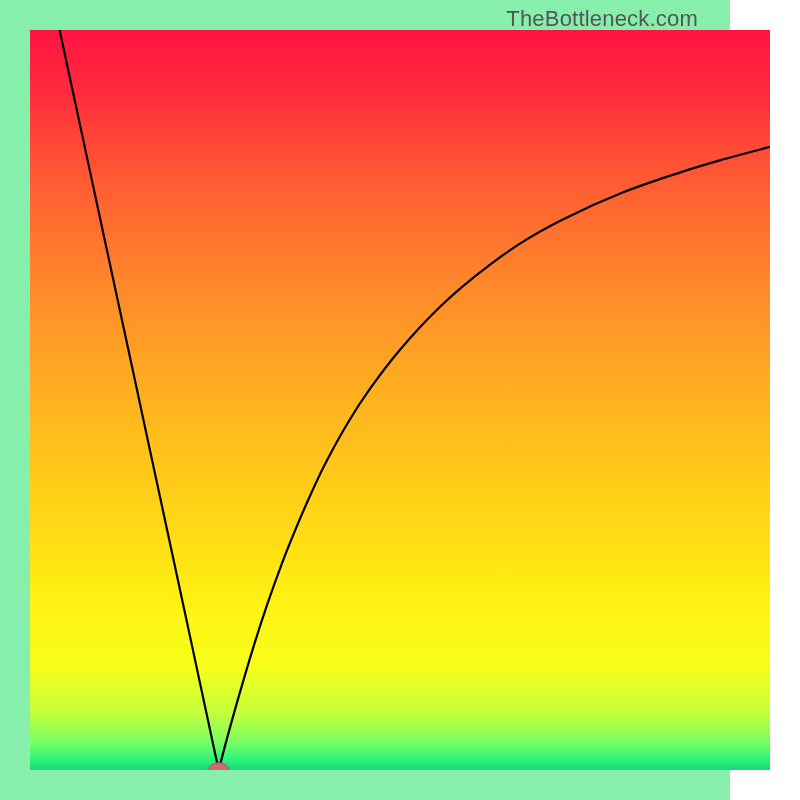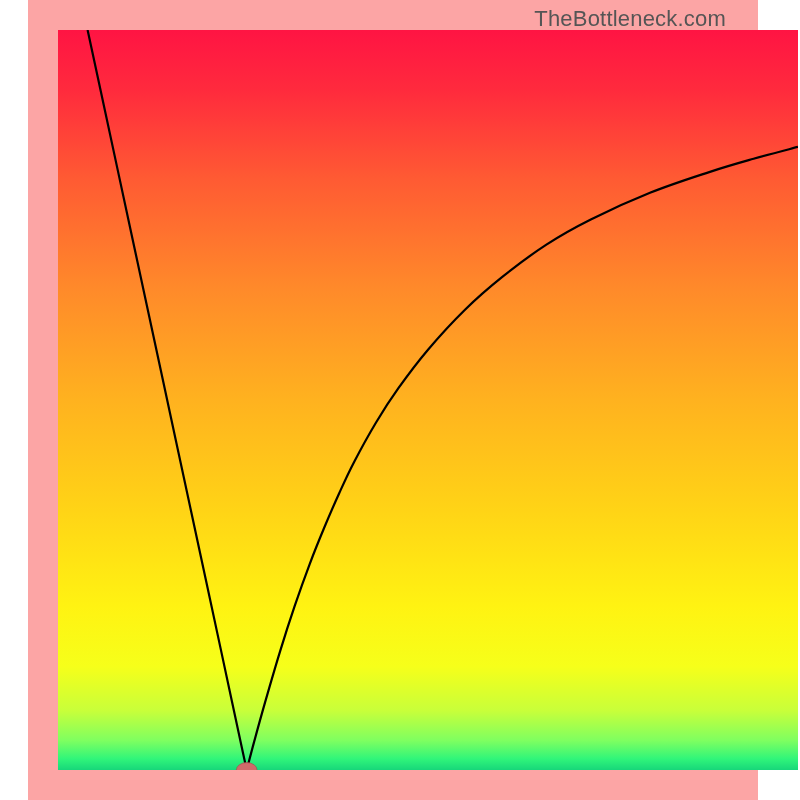--- a/index.html
+++ b/index.html
@@ -6,23 +6,22 @@
     margin: 0;
     padding: 0;
     width: 800px;
     height: 800px;
     overflow: hidden;
     font-family: Arial, Helvetica, sans-serif;
   }
   .frame {
     width: 730px;
     height: 800px;
-    background: #fca5a5;
+    background: #86efac;
     position: relative;
-    margin-left: 28px;
   }
   .plot-area {
     position: absolute;
     left: 30px;
     top: 30px;
     width: 740px;
     height: 740px;
   }
   .watermark {
     position: absolute;

